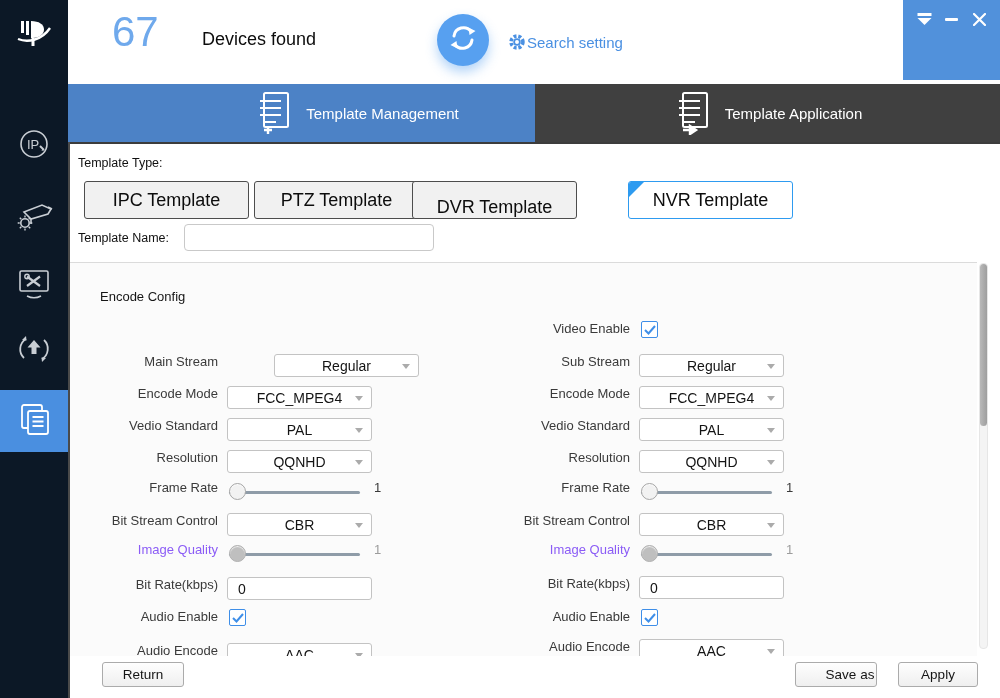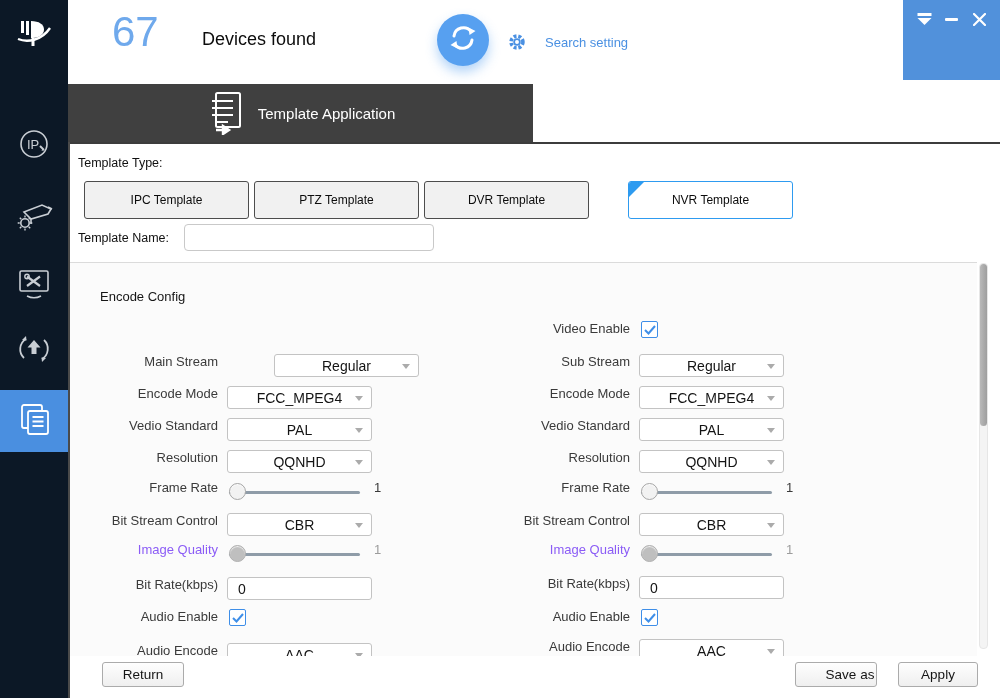--- a/index.html
+++ b/index.html
@@ -14,41 +14,41 @@
     display:flex; align-items:center; justify-content:center; cursor:pointer; }
   .side-item.selected { background:#4A8FE0; height:62px; }
 
   
   #header { position:absolute; left:68px; top:0; width:932px; height:84px; background:#fff; }
   .dev-count { position:absolute; left:44px; top:8px; font-size:42px; color:#6FA9EC; }
   .dev-label { position:absolute; left:134px; top:29px; font-size:18px; color:#0c0c0c; }
   .refresh-btn { position:absolute; left:369px; top:14px; width:52px; height:52px; border-radius:50%;
     background:#57A0F0; display:flex; align-items:center; justify-content:center;
     box-shadow:0 6px 12px rgba(87,160,240,.45); cursor:pointer; }
-  .search-setting { position:absolute; left:440px; top:33px; display:flex; align-items:center; gap:19px;
-    color:#4A90E2; font-size:13px; cursor:pointer; }
+  .search-setting { position:absolute; left:440px; top:33px; display:flex; align-items:center; gap:1px;
+    color:#4A90E2; font-size:15px; cursor:pointer; }
   #win-controls { position:absolute; right:0; top:0; width:97px; height:80px; background:#5191DB;
     display:flex; justify-content:space-between; padding:12px 13px 0 13px; align-items:flex-start; }
   .wc-btn { width:16px; height:14px; display:flex; align-items:center; justify-content:center; cursor:pointer; }
 
   
   #tabbar { position:absolute; left:68px; top:84px; width:932px; height:58px; display:flex; }
   .tab { height:58px; display:flex; align-items:center; justify-content:center; gap:12px;
     color:#fff; font-size:15px; cursor:pointer; }
   .tab.active { width:467px; background:#4C82C6; }
   .tab.active .tab-inner { transform:translateX(55px); }
   .tab.inactive { width:465px; background:#404040; }
   .tab-inner { display:flex; align-items:center; gap:12px; }
   #tab-divider { position:absolute; left:68px; top:142px; width:932px; height:2px; background:#3C3C3C; }
   #panel-left-border { position:absolute; left:68px; top:142px; width:2px; height:556px; background:#4A4A4A; }
 
   
   .sec-label { position:absolute; font-size:12.5px; color:#101010; }
   .tpl-btn { position:absolute; top:181px; width:165px; height:38px; background:#F1F1F1;
-    border:1px solid #4D4D4D; border-radius:3px; font-size:12px; color:#0c0c0c;
+    border:1px solid #4D4D4D; border-radius:3px; font-size:18px; color:#0c0c0c;
     display:flex; align-items:center; justify-content:center; cursor:pointer; }
   .tpl-btn.selected { background:#fff; border:1px solid #2E9BF0; overflow:hidden; }
   .corner-tri { position:absolute; left:0; top:0; width:0; height:0;
     border-top:15px solid #2E9BF0; border-right:15px solid transparent; }
   .name-input { position:absolute; left:184px; top:224px; width:250px; height:27px;
     border:1px solid #C9C9C9; border-radius:4px; font-size:13px; padding:0 8px; outline:none; }
 
   
   #scrollpane { position:absolute; left:70px; top:262px; width:907px; height:394px;
     background:#FBFBFB; border-top:1px solid #DBDBDB; overflow:hidden; }
@@ -200,20 +200,32 @@
     </span>
     <span class="wc-btn">
       <svg width="13" height="13" viewBox="0 0 13 13">
         <path d="M1 1 L12 12 M12 1 L1 12" stroke="#fff" stroke-width="2.2" stroke-linecap="round"></path>
       </svg>
     </span>
   </div>
 </div>
 
 <div id="tabbar">
+  <div class="tab active">
+    <span class="tab-inner">
+      <span>
+        <svg width="40" height="46" viewBox="0 0 40 46" fill="none" stroke="#fff" stroke-width="2">
+          <rect x="10" y="4" width="24" height="34" rx="1.5"></rect>
+          <path d="M6 12 h21 M6 19 h21 M6 26 h21 M10 33 h12"></path>
+          <path d="M14 37 v8 M10 41 h8" stroke-width="2.4"></path>
+        </svg>
+      </span>
+      <span>Template Management</span>
+    </span>
+  </div>
   <div class="tab inactive">
     <span class="tab-inner">
       <span>
         <svg width="40" height="46" viewBox="0 0 40 46" fill="none" stroke="#fff" stroke-width="2">
           <rect x="10" y="4" width="24" height="34" rx="1.5"></rect>
           <path d="M6 12 h21 M6 19 h21 M6 26 h21 M10 33 h12"></path>
           <path d="M10 41 h7 M17 37 l6 4 -6 4 z" fill="#fff" stroke-width="2.4"></path>
         </svg>
       </span>
       <span>Template Application</span>
@@ -224,21 +236,21 @@
 <div id="panel-left-border"></div>
 
 <div class="sec-label" style="left:78px; top:156px;">Template Type:</div>
 
 <div class="tpl-btn" style="left:84px;">
   <span>IPC Template</span>
 </div>
 <div class="tpl-btn" style="left:254px;">
   <span>PTZ Template</span>
 </div>
-<div class="tpl-btn" style="left:424px;">
+<div class="tpl-btn" style="left:412px;align-items:flex-end;">
   <span>DVR Template</span>
 </div>
 <div class="tpl-btn selected" style="left:628px;">
   <span class="corner-tri"></span>
   <span>NVR Template</span>
 </div>
 
 <div class="sec-label" style="left:78px; top:231px;">Template Name:</div>
 <input class="name-input" type="text" value="" style="">
 

